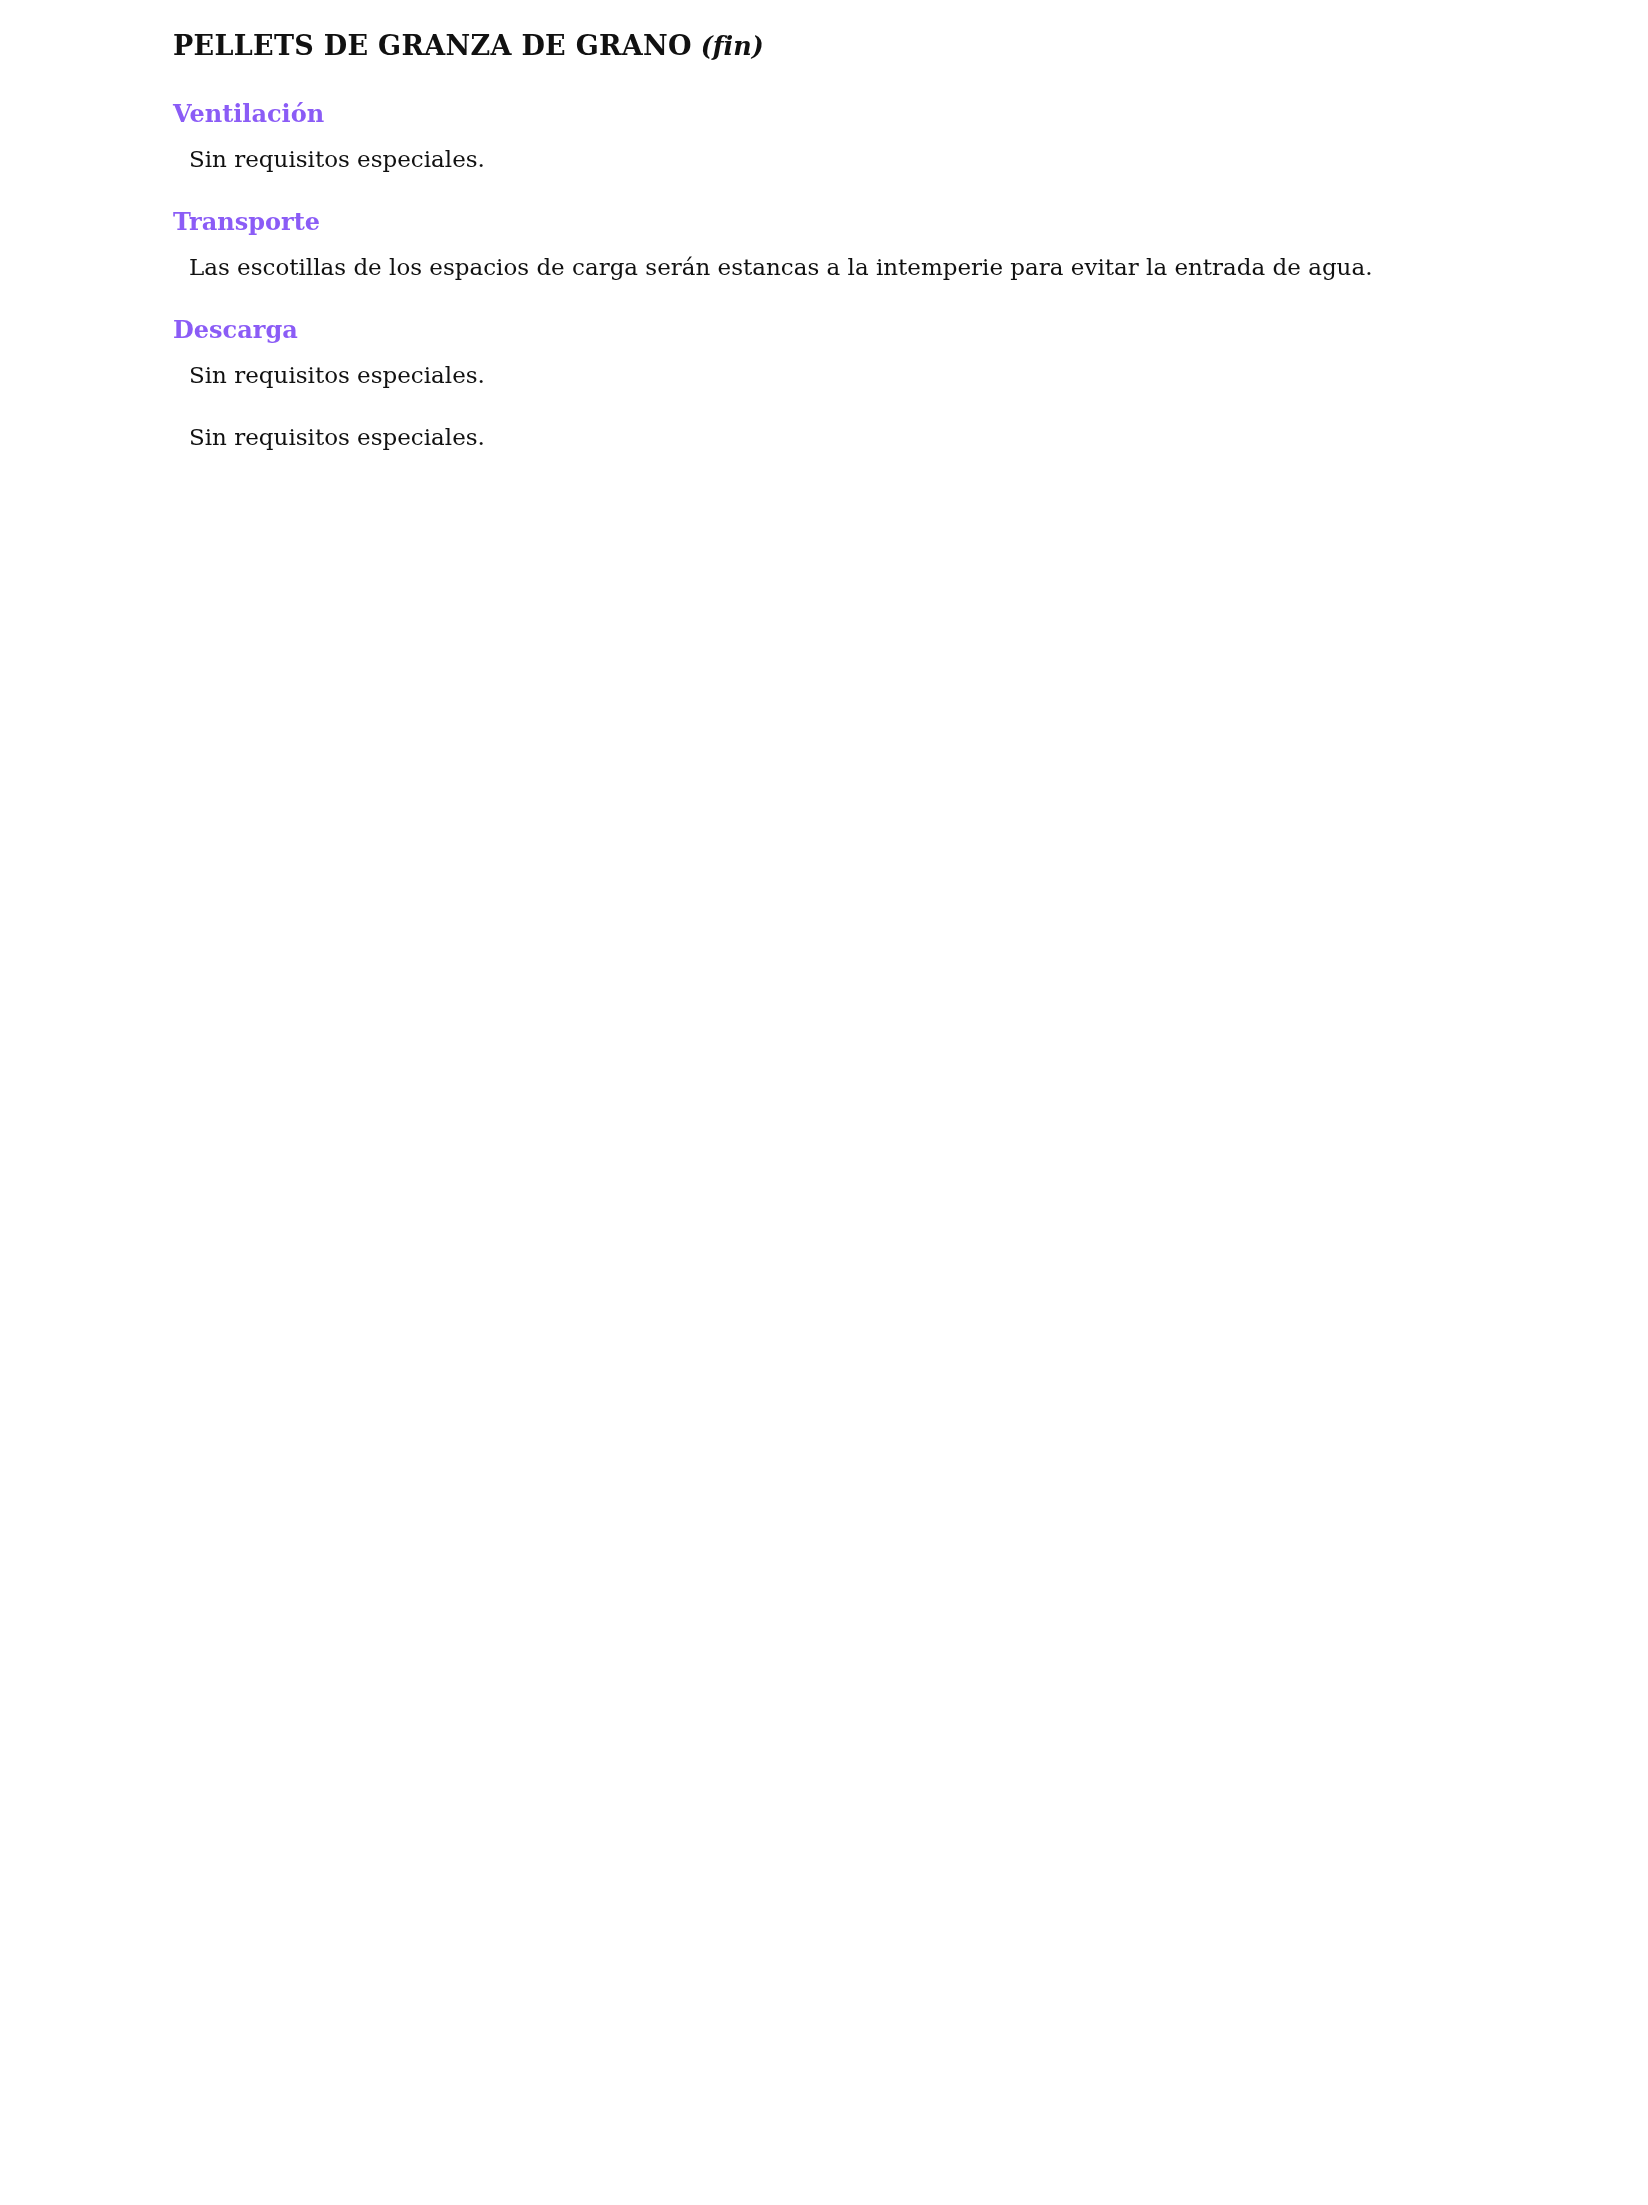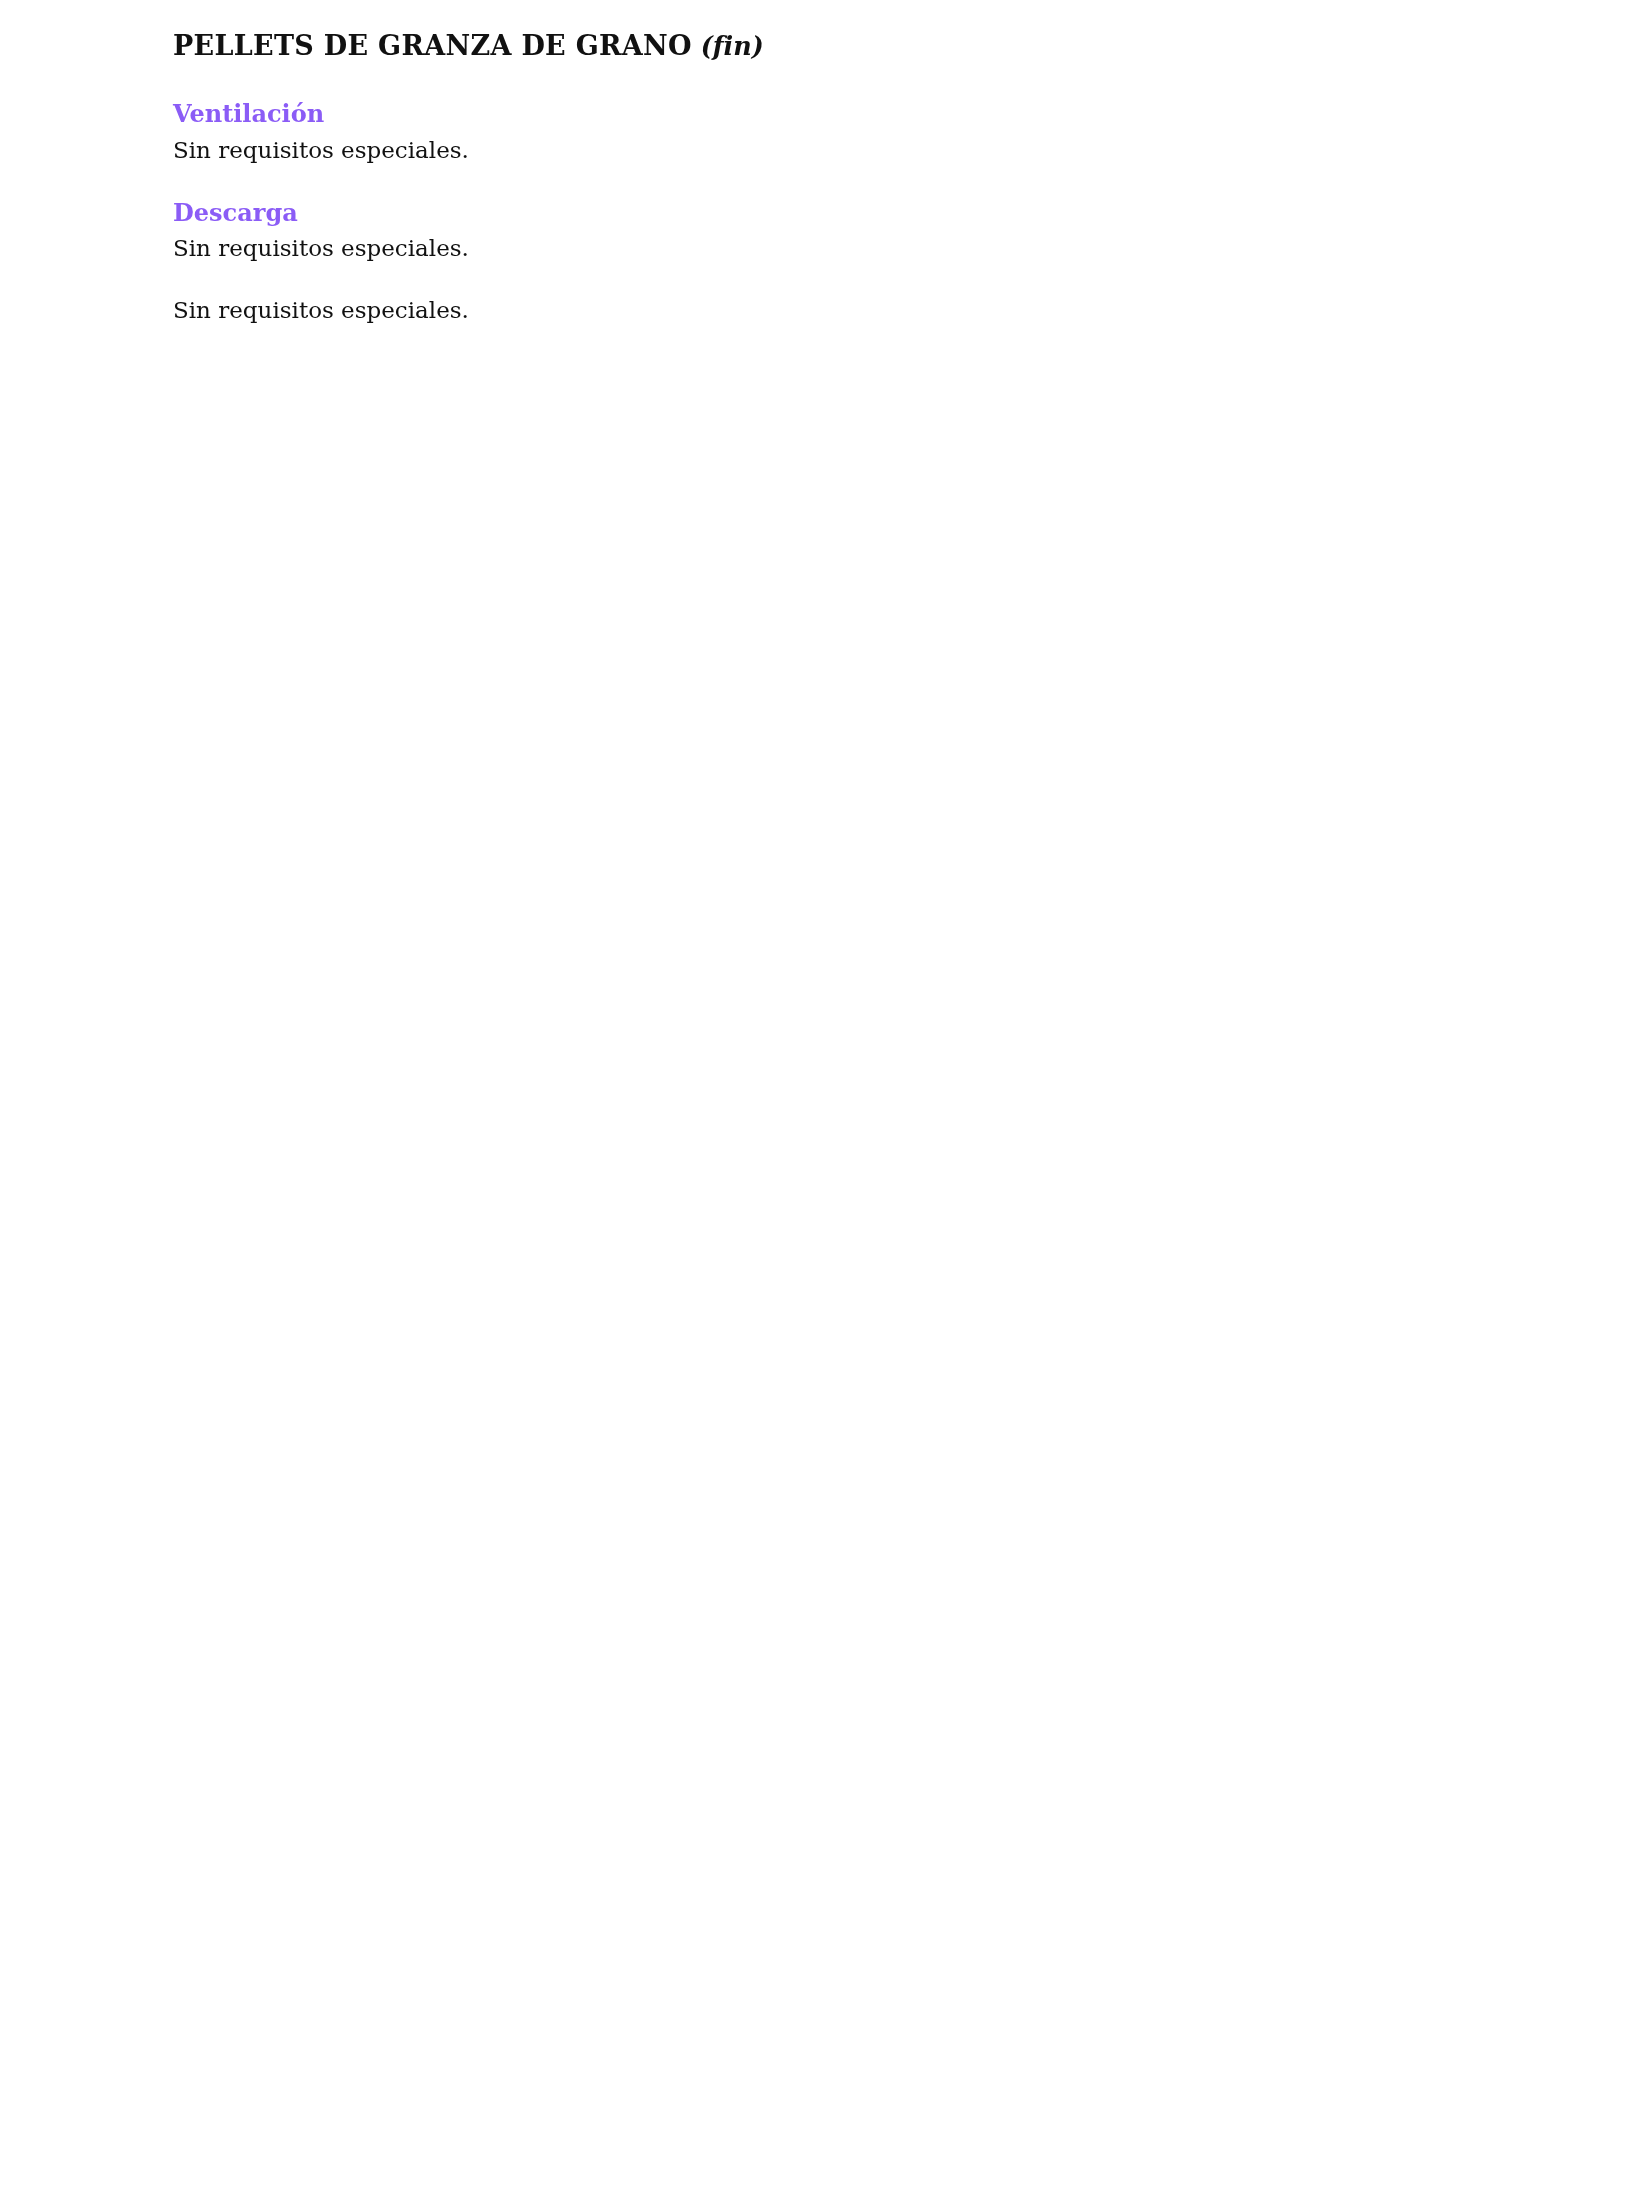--- a/index.html
+++ b/index.html
@@ -62,38 +62,42 @@
     line-height: 1.25;
     color: #8b5cf6;
     margin: 0 0 6.4px 0;
   }
   .section-body {
     font-family: "DejaVu Serif", serif;
     font-weight: normal;
     font-size: 23px;
     line-height: 1.3;
     color: #111111;
-    margin: 0;
+    margin: 16px;
   }
 </style>
 </head>
 <body>
 
 <div class="page">
   <div class="content">
 
     <h1 class="doc-title">
       <span>PELLETS DE GRANZA DE GRANO</span><span class="fin"> (fin)</span>
     </h1>
 
     <div class="section">
       <h2 class="section-heading">Ventilación</h2>
       <p class="section-body">Sin requisitos especiales.</p>
     </div>
 
+    <div class="section">
+      <h2 class="section-heading">Transporte</h2>
+      <p class="section-body">Las escotillas de los espacios de carga serán estancas a la intemperie para evitar la entrada de agua.</p>
+    </div>
 
     <div class="section">
       <h2 class="section-heading">Descarga</h2>
       <p class="section-body">Sin requisitos especiales.</p>
     </div>
 
     <div class="section">
       <p class="section-body">Sin requisitos especiales.</p>
     </div>
 

